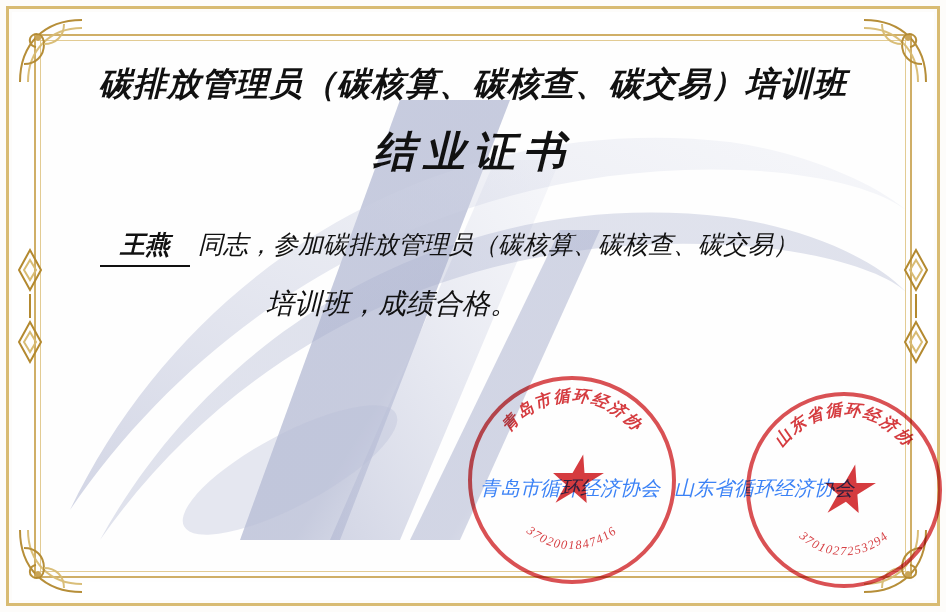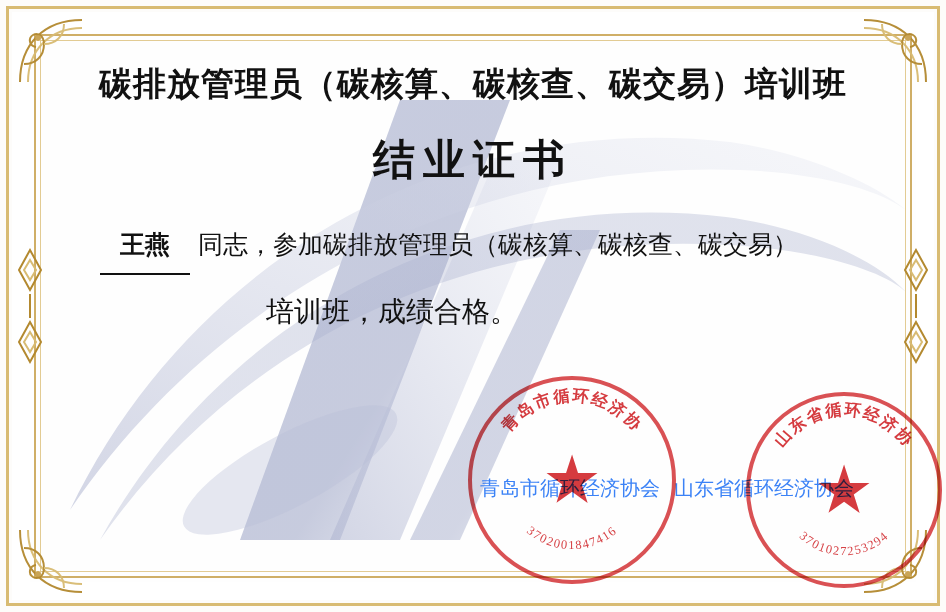--- a/index.html
+++ b/index.html
@@ -89,35 +89,36 @@
     left: 40px; top: 40px; right: 40px; bottom: 40px;
     overflow: hidden;
     pointer-events: none;
   }
 
   
   .content {
     position: absolute;
     left: 40px; top: 40px; right: 40px; bottom: 40px;
     box-sizing: border-box;
+    font-style: italic;
   }
   .title-main {
     position: absolute;
     top: 22px;
     left: 0; right: 0;
     text-align: center;
     font-size: 33px;
     font-weight: bold;
     letter-spacing: 1px;
     color: #111;
     font-family: "DejaVu Serif", "Liberation Serif", serif;
   }
   .title-sub {
     position: absolute;
-    top: 92px;
+    top: 84px;
     left: 0; right: 0;
     text-align: center;
     font-size: 42px;
     font-weight: bold;
     letter-spacing: 8px;
     color: #111;
     font-family: "DejaVu Serif", "Liberation Serif", serif;
   }
 
   .body-block {
@@ -133,21 +134,21 @@
     white-space: nowrap;
     padding-left: 34px;
   }
   .recipient {
     display: inline-block;
     min-width: 82px;
     text-align: center;
     border-bottom: 2px solid #111;
     font-size: 25px;
     font-weight: bold;
-    padding: 0 4px 9px 4px;
+    padding: 0 4px 1px 4px;
     margin-right: 8px;
   }
   .body-line2 {
     font-size: 28px;
     color: #111;
     line-height: 1.5;
     margin-top: 16px;
     padding-left: 200px;
   }
   .body-line3 {

